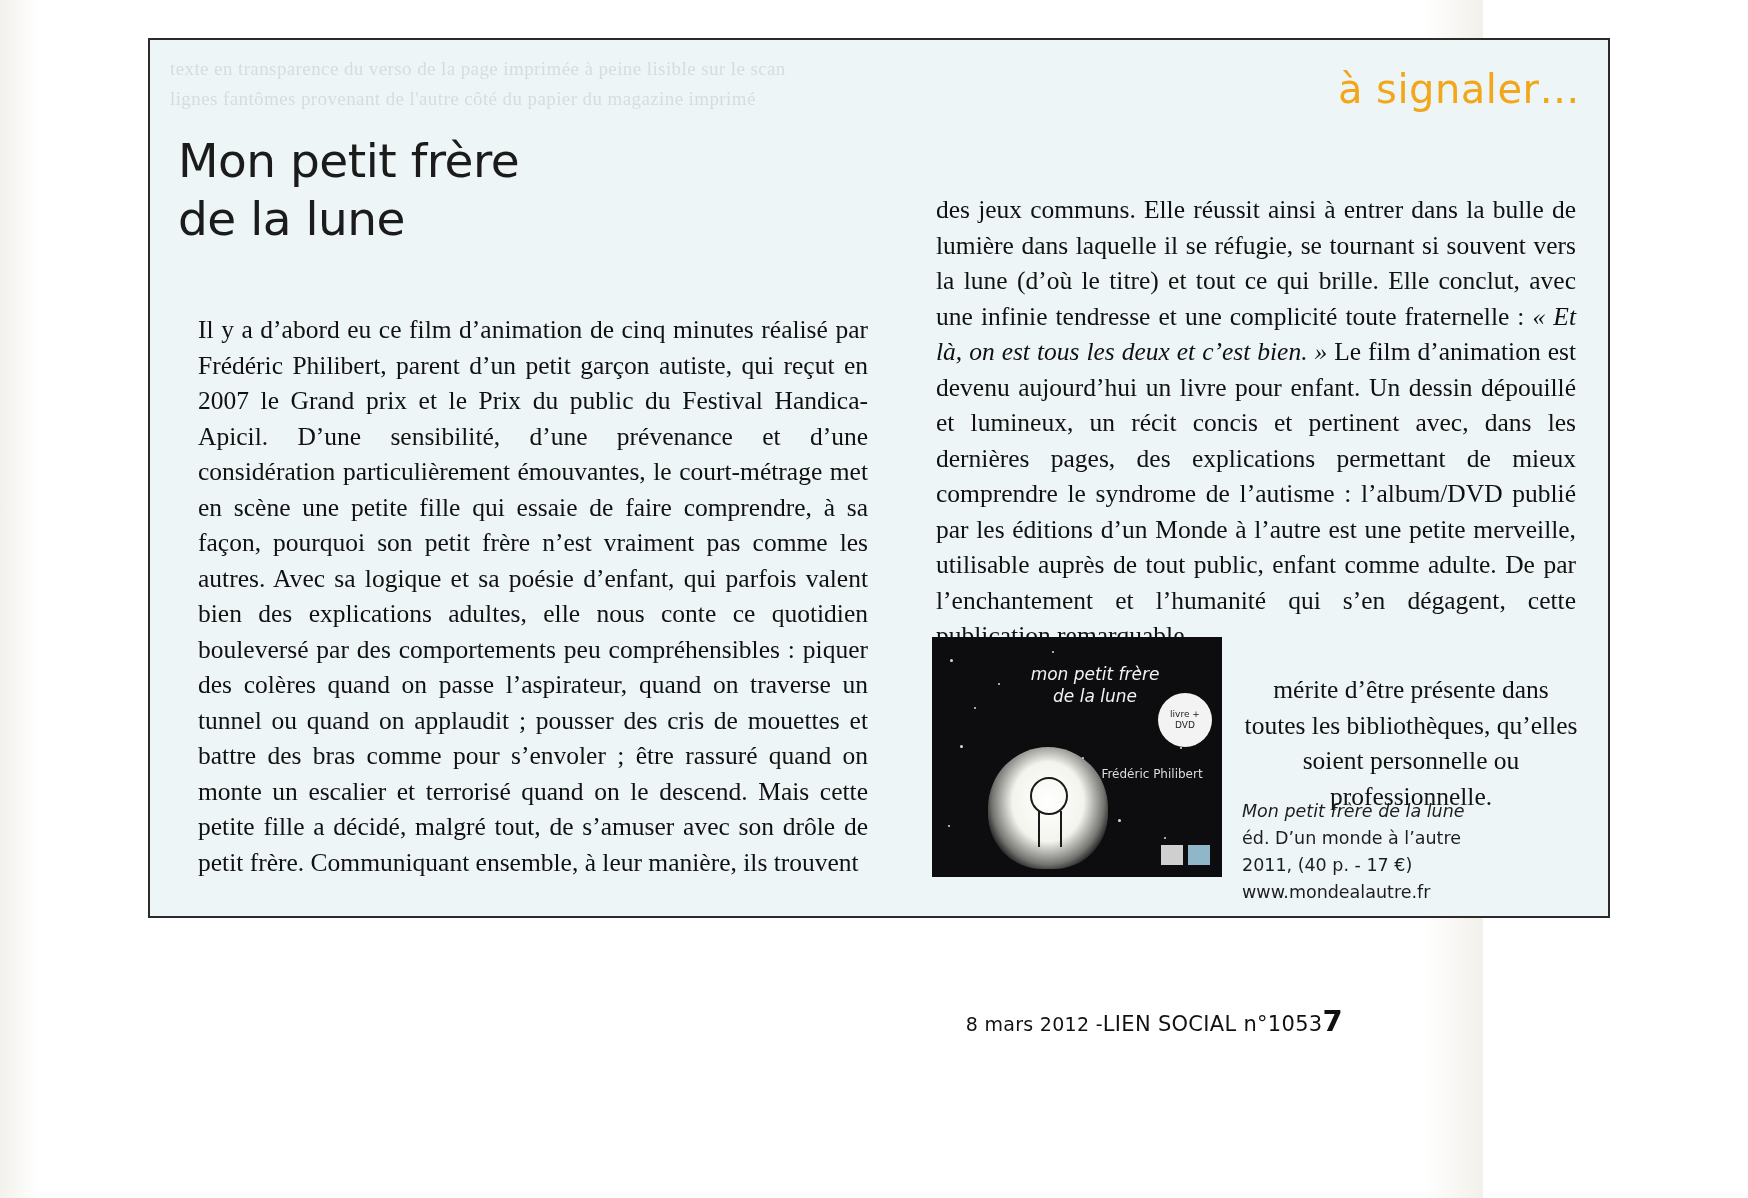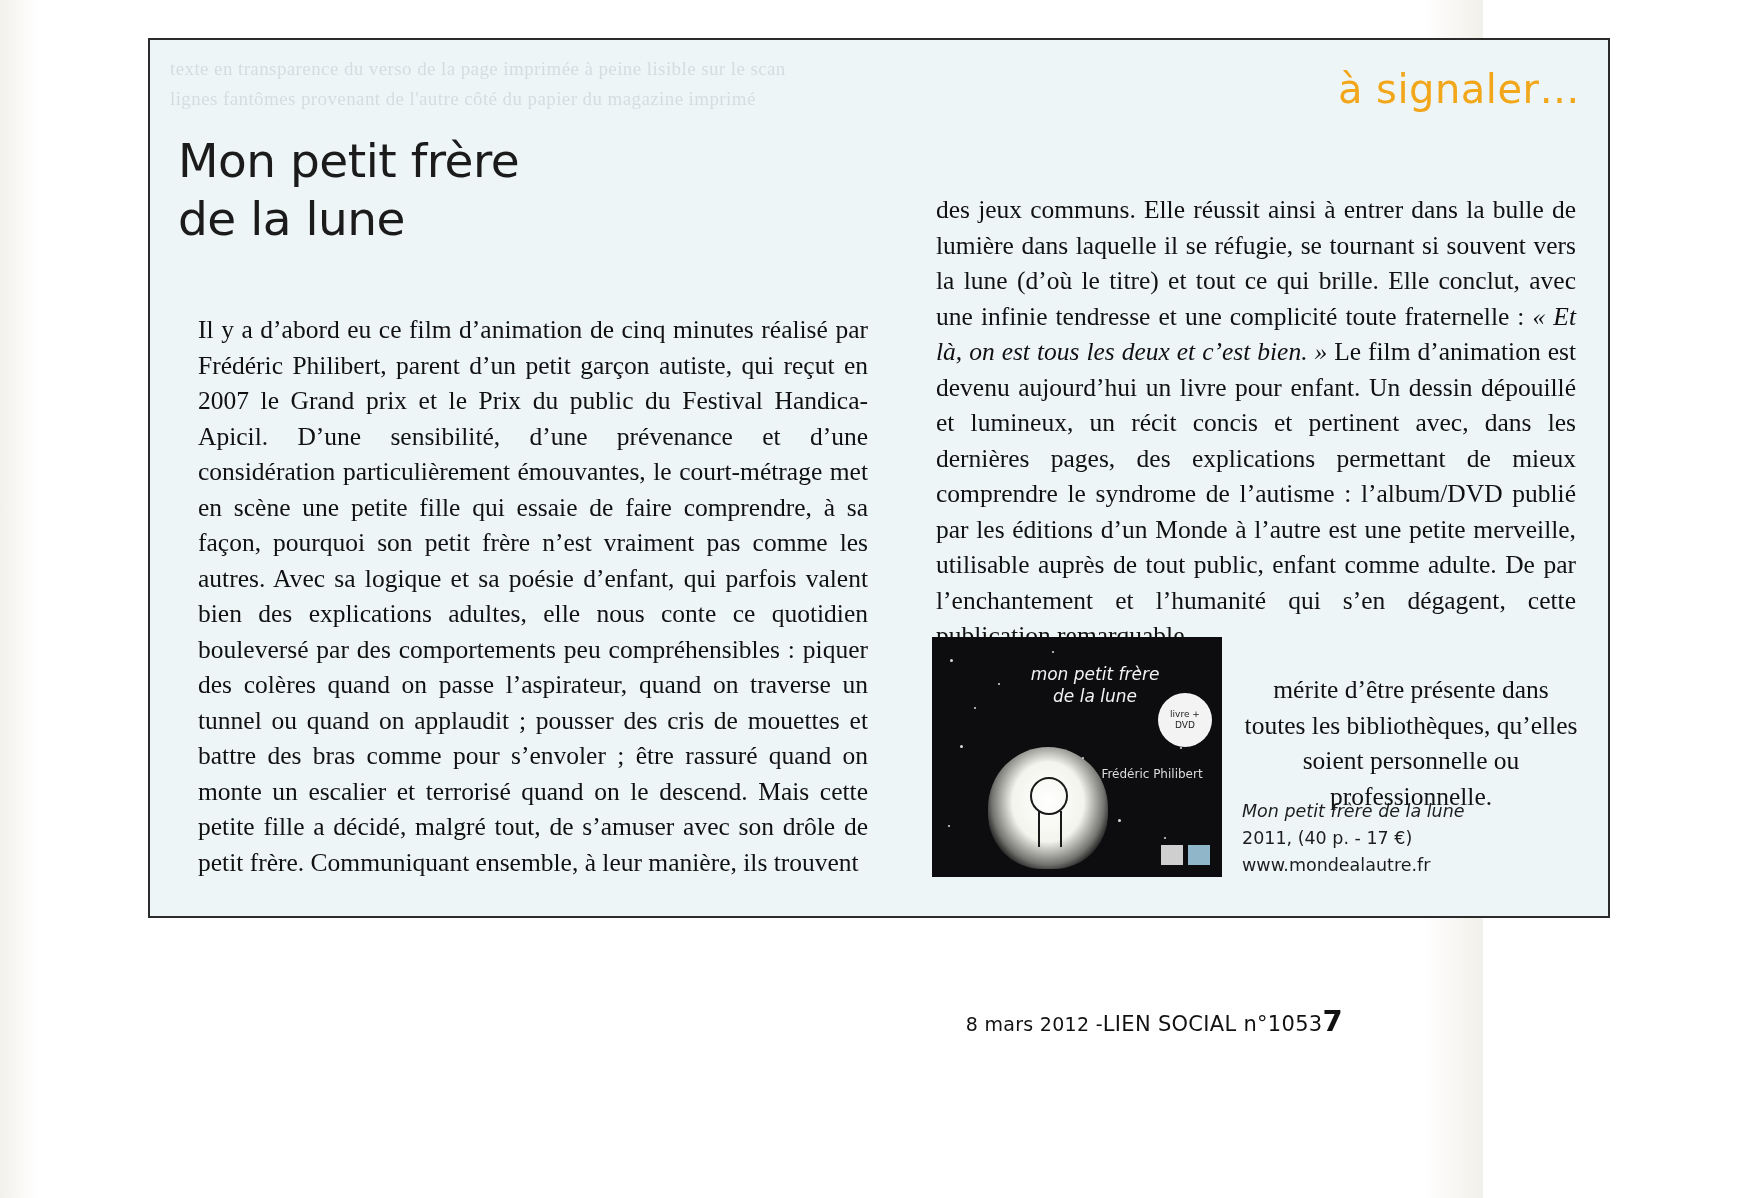--- a/index.html
+++ b/index.html
@@ -302,20 +302,21 @@
       <div class="cover-logos">
         <i></i>
         <i></i>
       </div>
     </div>
 
     <div class="col-wrap">mérite d’être présente dans toutes les bibliothèques, qu’elles soient personnelle ou professionnelle.</div>
 
     <div class="credits">
       <div class="it">Mon petit frère de la lune</div>
+      <div>éd. D’un monde à l’autre</div>
       <div>2011, (40 p. - 17 €)</div>
       <div>www.mondealautre.fr</div>
     </div>
 
   </div>
 
   <div class="footer">
     <span>8 mars 2012 -</span>
     <span class="issue">LIEN SOCIAL n°1053</span>
     <span class="pageno">7</span>

